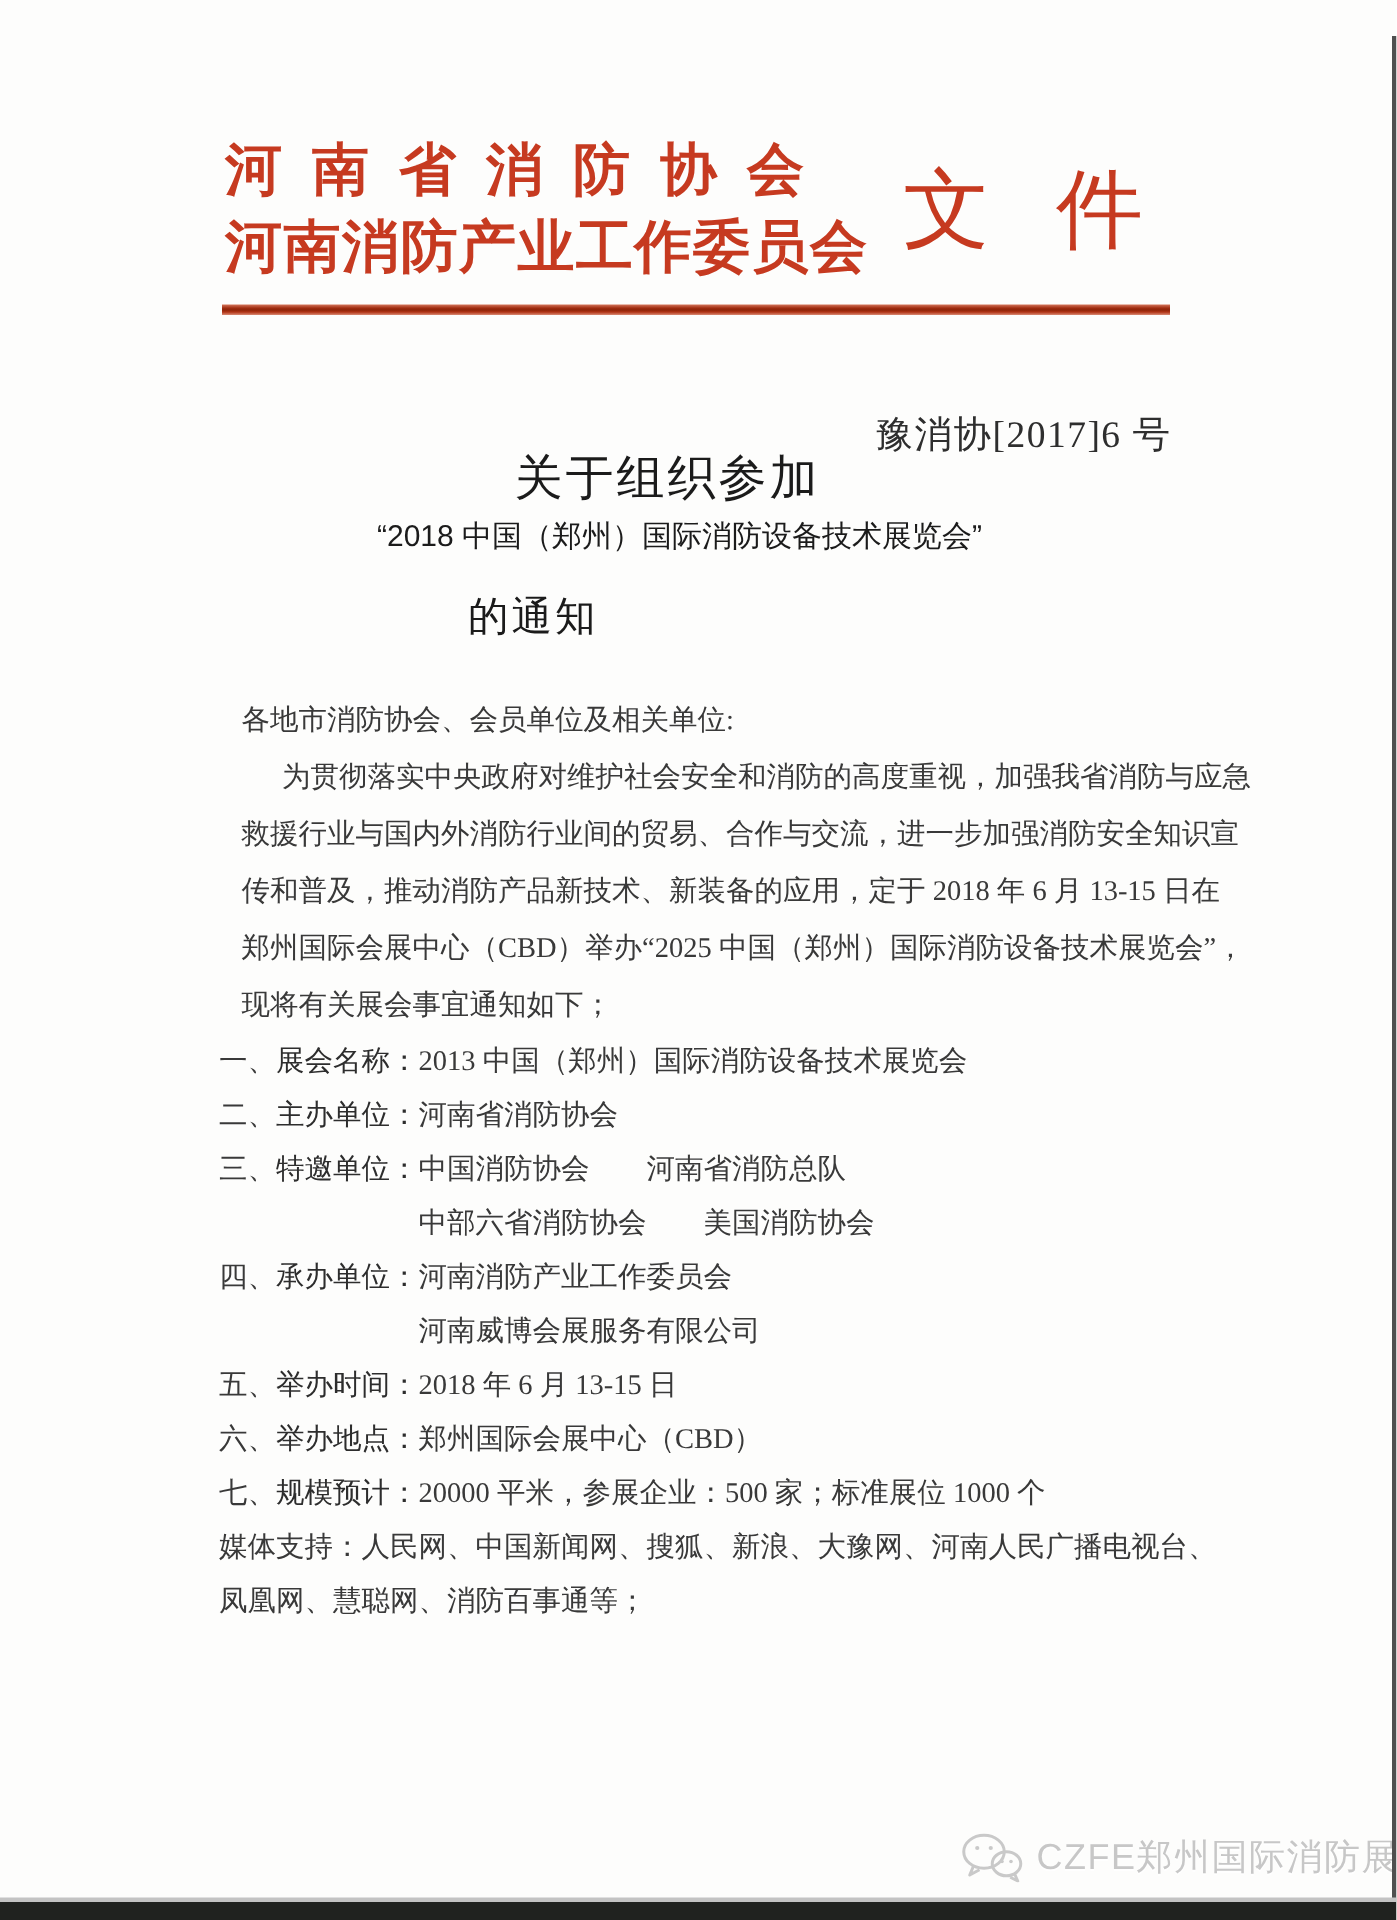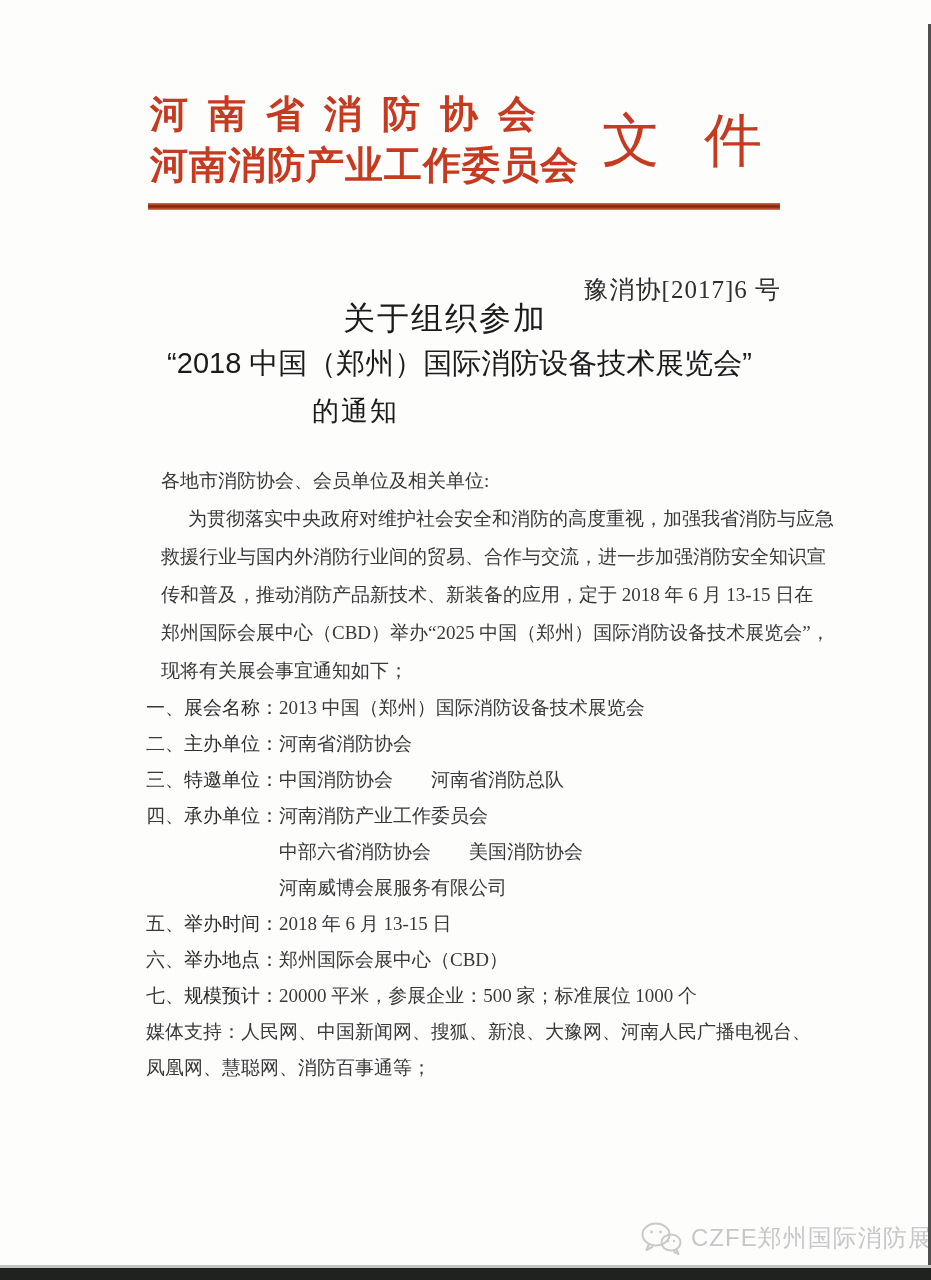--- a/index.html
+++ b/index.html
@@ -31,21 +31,21 @@
     background:linear-gradient(to bottom,#d4755b 0%,#a02c10 35%,#8e2409 52%,#b23517 72%,#d98a74 100%);
   }
   
   .doc-number {
     position:absolute; left:0; right:150px; top:250px; text-align:right;
     font-size:25px; color:#2e2e2e; letter-spacing:1px;margin-top:23px;
   }
   
   .title-line { position:absolute; color:#1b1b1b; font-family:"Liberation Sans","DejaVu Sans",sans-serif; font-weight:normal; white-space:nowrap; }
   .title-1 { left:145px; width:600px; top:297px; text-align:center; font-size:32px; letter-spacing:2px; }
-  .title-2 { left:132px; width:620px; top:344px; text-align:right; font-size:29px; }
+  .title-2 { left:143px; width:620px; top:344px; text-align:center; font-size:20px; }
   .title-3 { left:312px; top:393px; font-size:27px; letter-spacing:2px; }
   
   .body-block {
     position:absolute; left:146px; top:462px; width:652px;
     font-size:19px; color:#393939;
   }
   .bline { height:38px; line-height:38px; white-space:nowrap;margin-left:15px; }
   .iline { height:36px; line-height:36px; white-space:nowrap; }
   .indent { text-indent:27px; }
   .cont { padding-left:133px; }
@@ -85,22 +85,22 @@
     <div class="bline">各地市消防协会、会员单位及相关单位:</div>
     <div class="bline indent">为贯彻落实中央政府对维护社会安全和消防的高度重视，加强我省消防与应急</div>
     <div class="bline">救援行业与国内外消防行业间的贸易、合作与交流，进一步加强消防安全知识宣</div>
     <div class="bline">传和普及，推动消防产品新技术、新装备的应用，定于 2018 年 6 月 13-15 日在</div>
     <div class="bline">郑州国际会展中心（CBD）举办“2025 中国（郑州）国际消防设备技术展览会”，</div>
     <div class="bline">现将有关展会事宜通知如下；</div>
 
     <div class="iline"><span>一、</span><span class="item-label">展会名称：</span><span>2013 中国（郑州）国际消防设备技术展览会</span></div>
     <div class="iline"><span>二、</span><span class="item-label">主办单位：</span><span>河南省消防协会</span></div>
     <div class="iline"><span>三、</span><span class="item-label">特邀单位：</span><span>中国消防协会　　河南省消防总队</span></div>
+    <div class="iline cont">中部六省消防协会　　美国消防协会</div>
     <div class="iline"><span>四、</span><span class="item-label">承办单位：</span><span>河南消防产业工作委员会</span></div>
-    <div class="iline cont">中部六省消防协会　　美国消防协会</div>
     <div class="iline cont">河南威博会展服务有限公司</div>
     <div class="iline"><span>五、</span><span class="item-label">举办时间：</span><span>2018 年 6 月 13-15 日</span></div>
     <div class="iline"><span>六、</span><span class="item-label">举办地点：</span><span>郑州国际会展中心（CBD）</span></div>
     <div class="iline"><span>七、</span><span class="item-label">规模预计：</span><span>20000 平米，参展企业：500 家；标准展位 1000 个</span></div>
 
     <div class="iline">媒体支持：人民网、中国新闻网、搜狐、新浪、大豫网、河南人民广播电视台、</div>
     <div class="iline">凤凰网、慧聪网、消防百事通等；</div>
   </div>
 
   <div class="watermark">

